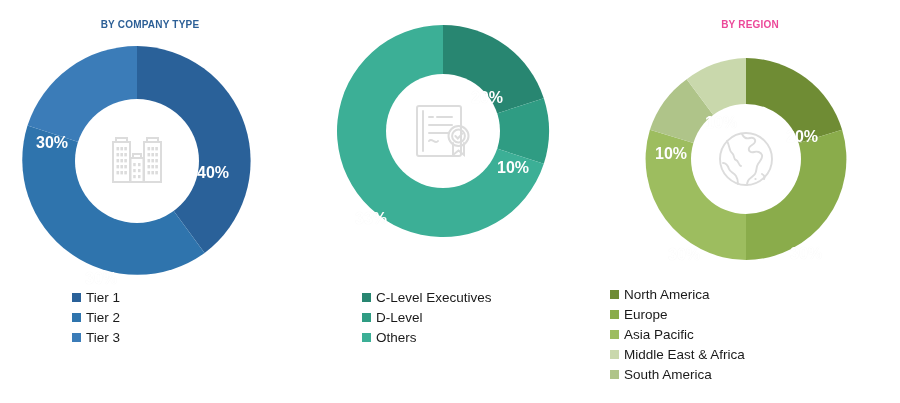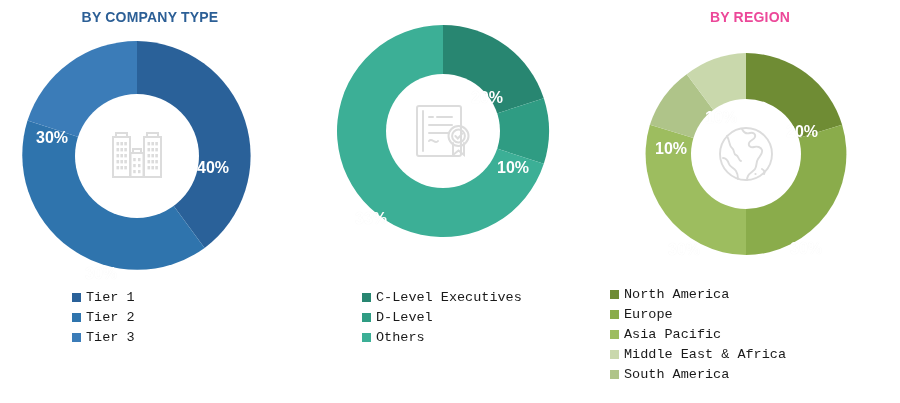--- a/index.html
+++ b/index.html
@@ -8,22 +8,22 @@
     font-family:"Liberation Sans", sans-serif;
     overflow:hidden;position:relative;
   }
   .board{display:flex;width:900px;height:403px;}
   .panel{position:relative;}
   .panel-1{width:300px;}
   .panel-2{width:300px;}
   .panel-3{width:300px;}
 
   .chart-title{
-    text-align:center;font-weight:bold;font-size:14px;
-    letter-spacing:0.2px;margin-top:9px;
+    text-align:center;font-weight:bold;font-size:10px;
+    letter-spacing:0.2px;margin-top:19px;
     font-family:"Liberation Sans", sans-serif;
   }
   .t-blue{color:#2c5f96;}
   .t-teal{color:#2f8a73;}
   .t-green{color:#ec4899;}
 
   .donut-wrap{position:relative;margin:0 auto;}
   .donut{position:relative;border-radius:50%;}
   .donut svg{display:block;}
   .hole{
@@ -38,21 +38,21 @@
     white-space:nowrap;text-shadow:0 0 1px rgba(0,0,0,.05);
   }
 
   .legend{
     position:absolute;left:0;right:0;
     font-size:13.5px;color:#1a1a1a;
     font-family:"Liberation Sans", sans-serif;
   }
   .legend-row{display:flex;align-items:center;line-height:17px;margin-bottom:3px;}
   .swatch{width:9px;height:9px;margin-right:5px;flex:0 0 auto;}
-  .legend-label{white-space:nowrap;font-family:Liberation Mono, monospace;}
+  .legend-label{white-space:nowrap;}
 
   .lg1{top:289px;width:300px;}
   .lg1 .legend-inner{width:110px;margin:0 auto 0 72px;}
   .lg2{top:289px;width:300px;}
   .lg2 .legend-inner{width:175px;margin-left:62px;}
   .lg3{top:286px;width:300px;}
   .lg3 .legend-inner{width:190px;margin-left:10px;text-align:center;}
 </style>
 </head>
 <body>

